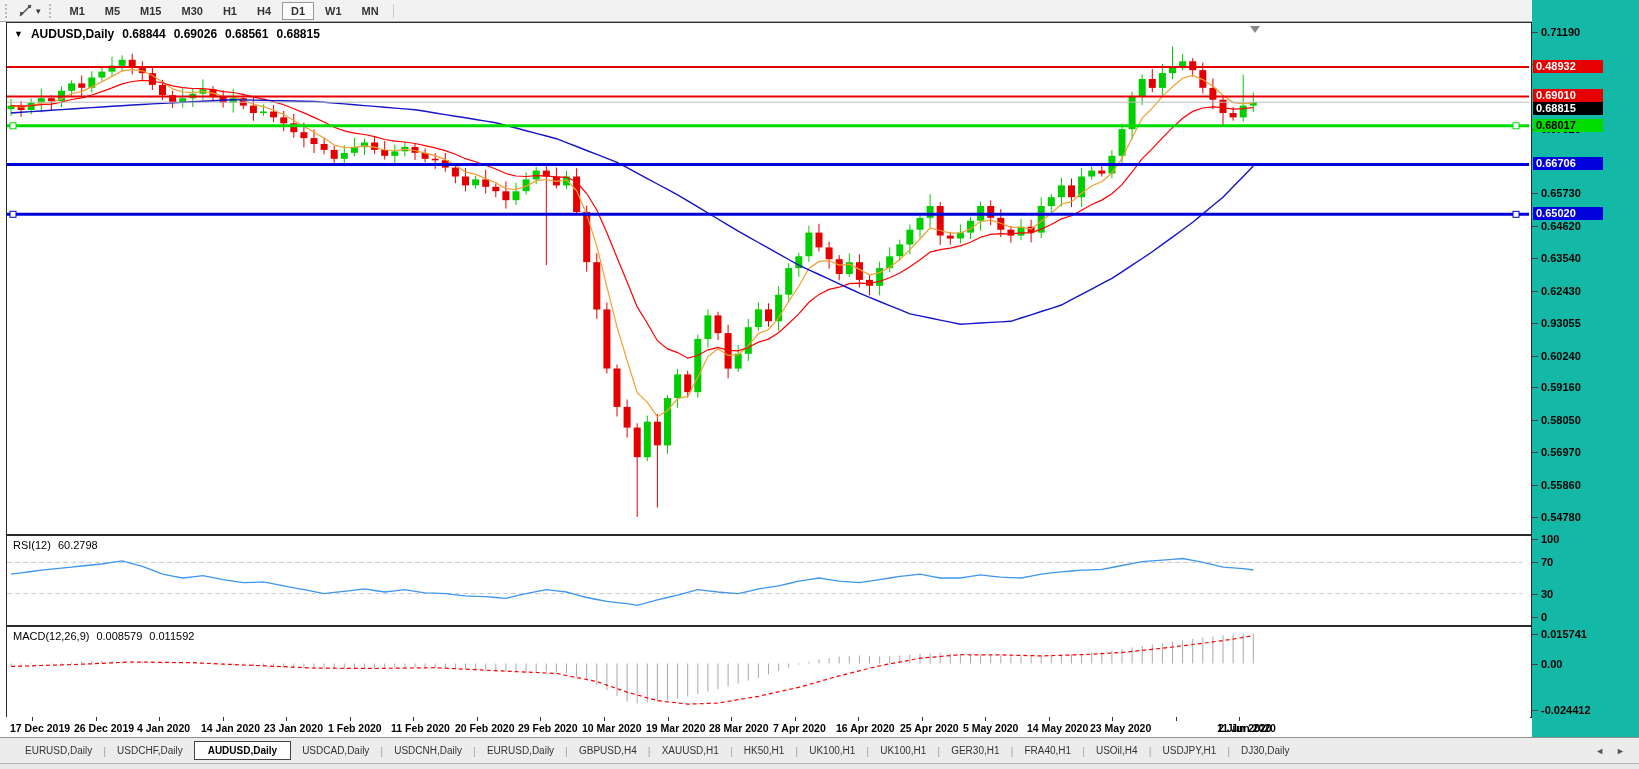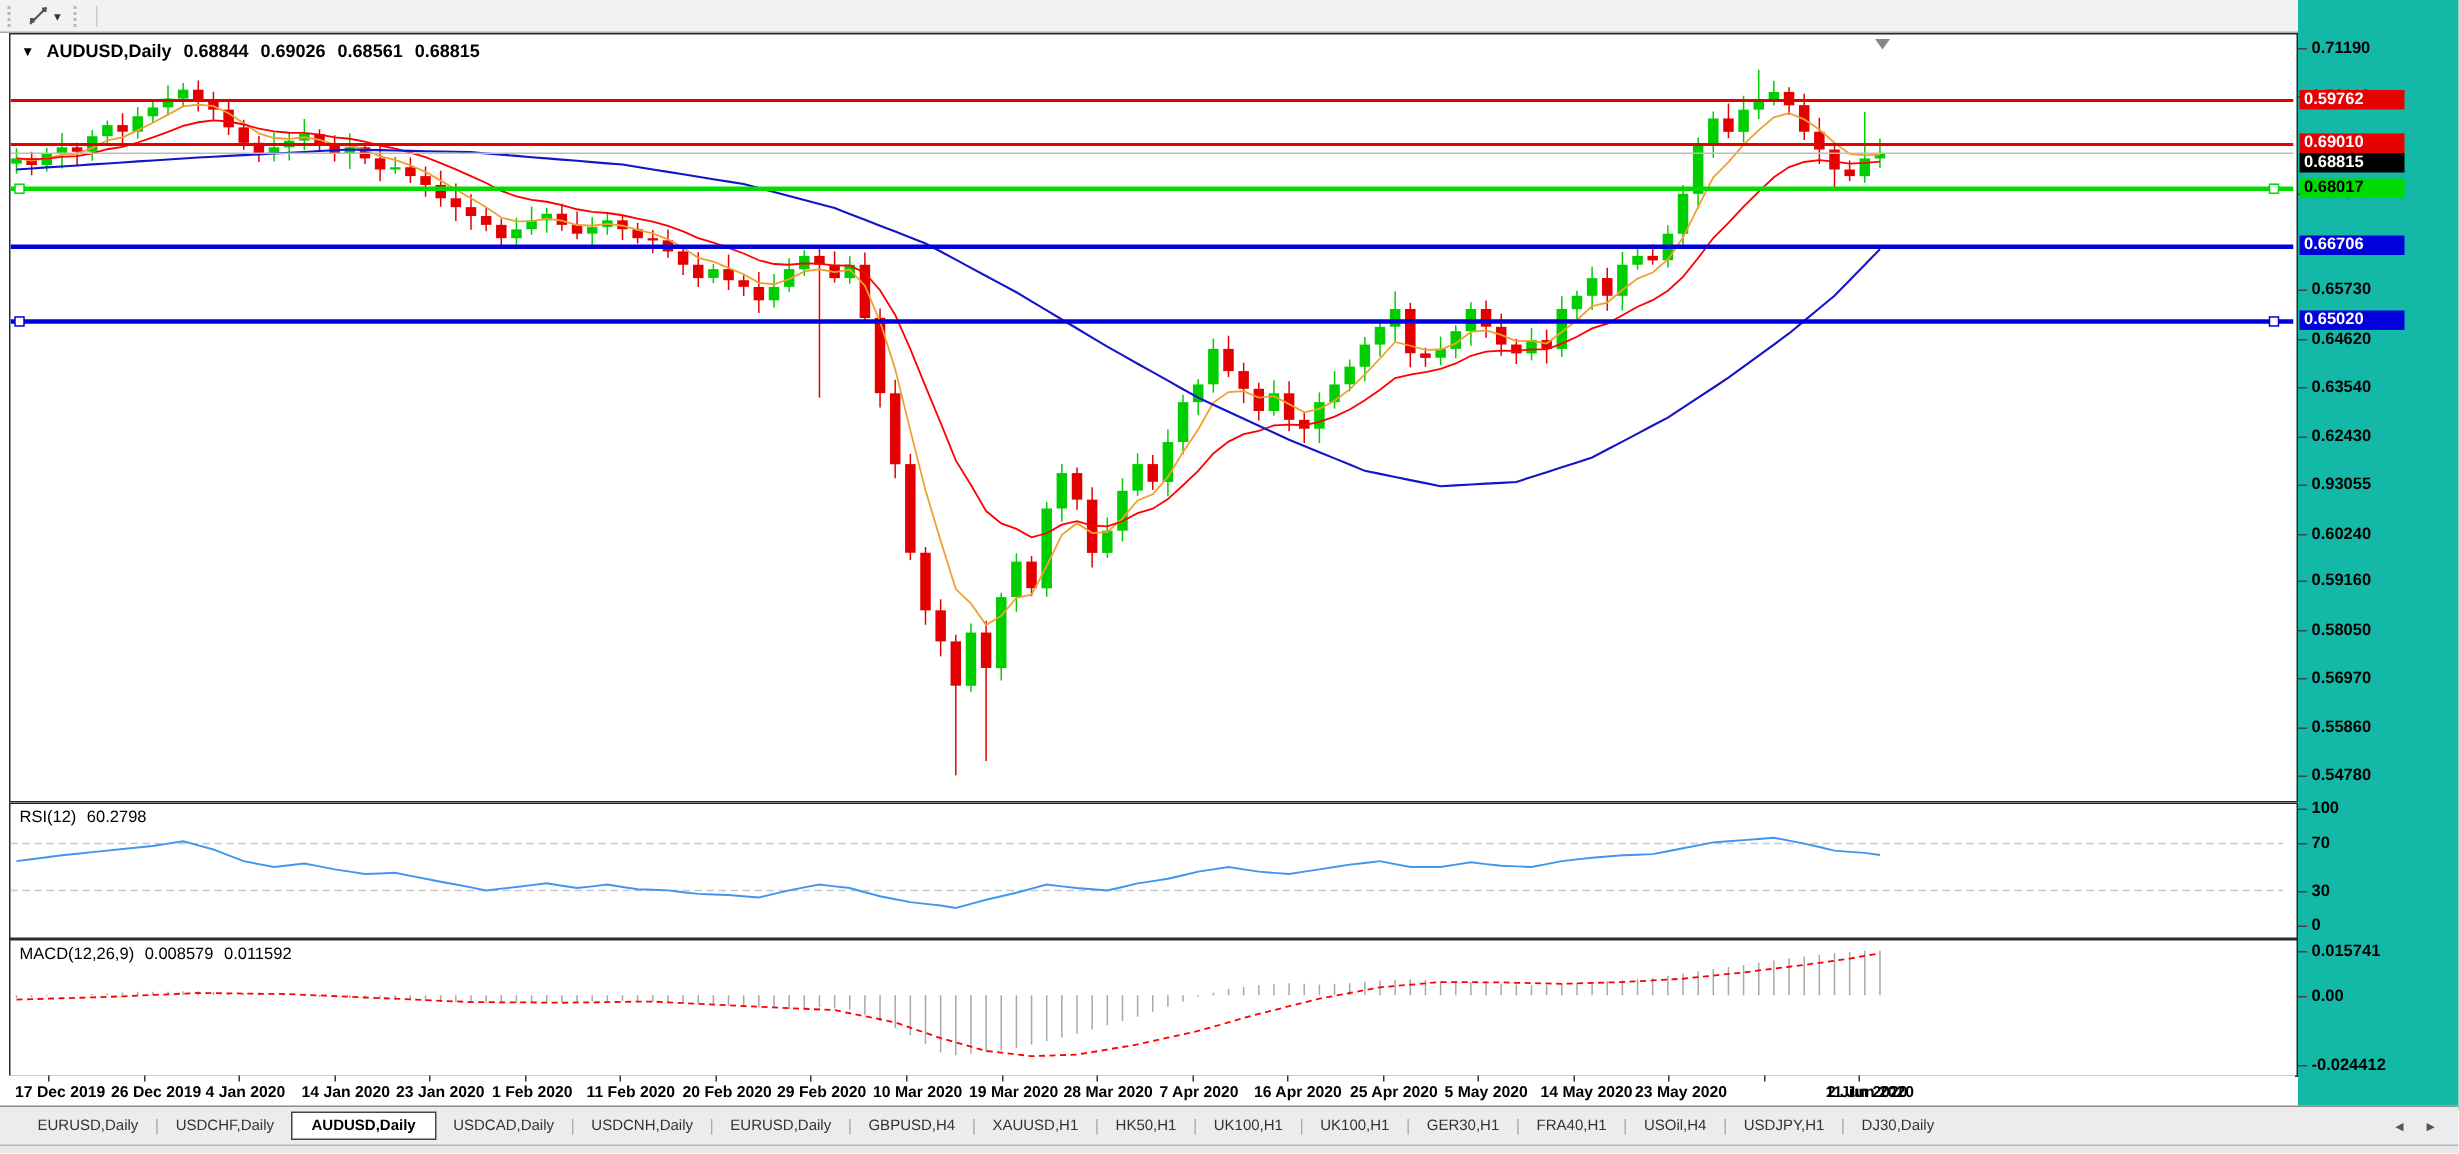--- a/index.html
+++ b/index.html
@@ -54,20 +54,31 @@
     <div class="grip"></div>
     <div class="tool-icon">
       <svg width="16" height="16" viewBox="0 0 16 16">
         <line x1="2" y1="13" x2="13" y2="2" stroke="#555" stroke-width="1.4"></line>
         <rect x="2" y="9" width="3" height="3" fill="#555"></rect>
         <rect x="10" y="2" width="3" height="3" fill="#555"></rect>
       </svg>
     </div>
     <span class="caret">▾</span>
     <div class="grip"></div>
+    <div id="tf-buttons" style="display:flex;align-items:center;">
+        <div class="tf-btn">M1</div>
+        <div class="tf-btn">M5</div>
+        <div class="tf-btn">M15</div>
+        <div class="tf-btn">M30</div>
+        <div class="tf-btn">H1</div>
+        <div class="tf-btn">H4</div>
+        <div class="tf-btn active">D1</div>
+        <div class="tf-btn">W1</div>
+        <div class="tf-btn">MN</div>
+      </div>
     <div class="toolsep"></div>
   </div>
 
   <div class="panel" id="main-panel">
     <div class="chart-title">
       <span class="tri">▼</span>
       <span>AUDUSD,Daily</span>
       <span>0.68844</span>
       <span>0.69026</span>
       <span>0.68561</span>
@@ -522,21 +533,21 @@
       <div class="tickdash" style="top: 594px;"></div>
       <div class="tick" style="top: 588px;">30</div>
       <div class="tickdash" style="top: 617px;"></div>
       <div class="tick" style="top: 611px;">0</div>
       <div class="tickdash" style="top: 634px;"></div>
       <div class="tick" style="top: 628px;">0.015741</div>
       <div class="tickdash" style="top: 664px;"></div>
       <div class="tick" style="top: 658px;">0.00</div>
       <div class="tickdash" style="top: 710px;"></div>
       <div class="tick" style="top: 704px;">-0.024412</div>
-      <div class="badge" style="top: 60px; background: rgb(230, 0, 0); color: rgb(255, 255, 255);">0.59762</div>
+      <div class="badge" style="top: 60px; background: rgb(230, 0, 0); color: rgb(255, 255, 255);">0.48932</div>
       <div class="badge" style="top: 89px; background: rgb(230, 0, 0); color: rgb(255, 255, 255);">0.69010</div>
       <div class="badge" style="top: 102px; background: rgb(0, 0, 0); color: rgb(255, 255, 255);">0.68815</div>
       <div class="badge" style="top: 119px; background: rgb(0, 220, 0); color: rgb(0, 0, 0);">0.68017</div>
       <div class="badge" style="top: 157px; background: rgb(0, 0, 220); color: rgb(255, 255, 255);">0.66706</div>
       <div class="badge" style="top: 207px; background: rgb(0, 0, 220); color: rgb(255, 255, 255);">0.65020</div>
     </div>
 
   <div class="date-row" id="date-row">
       <div class="date-tick" style="left: 26px;"></div>
       <div class="date-label" style="left: 4px;">17 Dec 2019</div>

